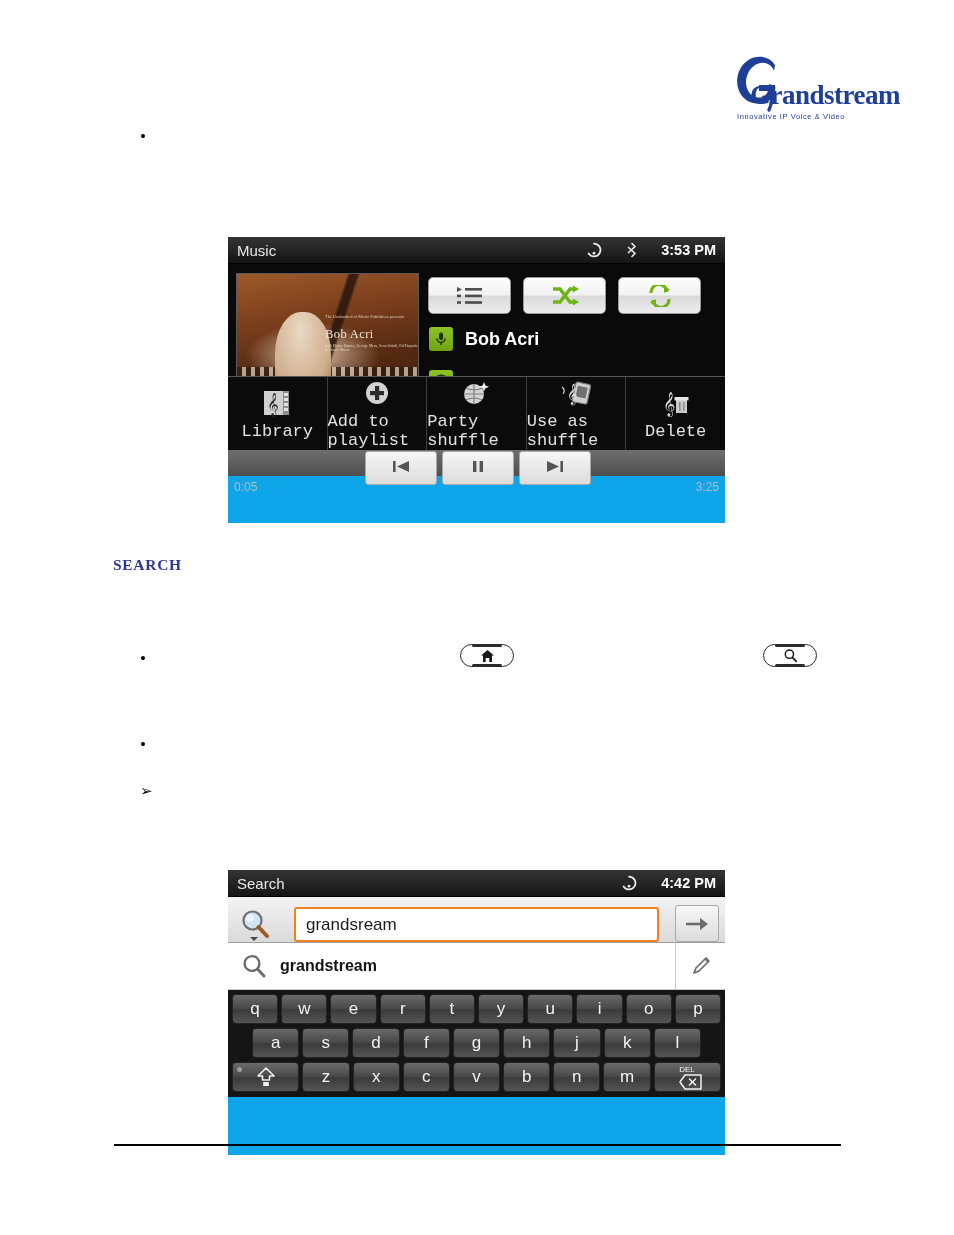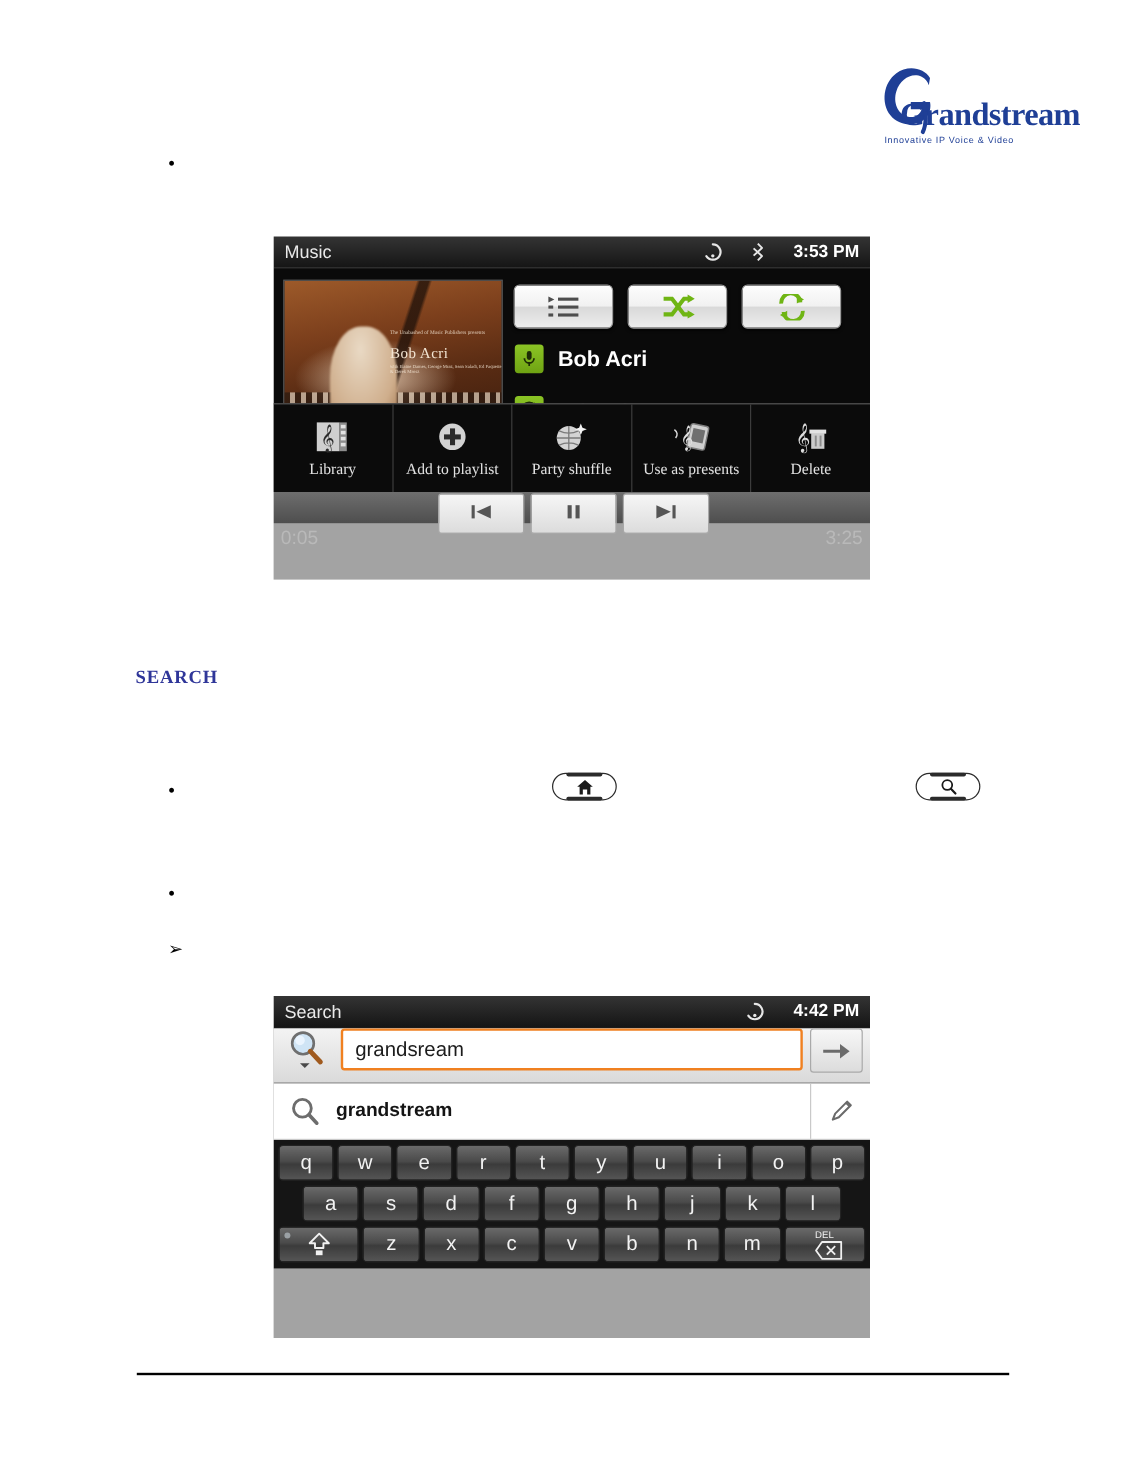--- a/index.html
+++ b/index.html
@@ -59,22 +59,23 @@
     height: 3px; background: #2b2b2b; border-radius: 2px;
   }
   .pill::after {
     content: ""; position: absolute; left: 11px; right: 11px; bottom: -1px;
     height: 3px; background: #2b2b2b; border-radius: 2px;
   }
 
   
   .shot {
     position: absolute;
-    background: #a3a3a3;
+    background: #0ea5e9;
     overflow: hidden;
+    margin-top: 40px;
   }
   .titlebar {
     height: 27px;
     background: linear-gradient(#343434, #151515);
     display: flex; align-items: center;
     padding: 0 9px;
     border-bottom: 1px solid #000;
   }
   .titlebar .tt {
     font-family: "Liberation Sans", sans-serif;
@@ -145,21 +146,21 @@
   .r1 .meta-txt { font-size: 18px; }
   .r2 .meta-txt { font-size: 14px; }
 
   
   .transport {
     position: absolute; left: 0; right: 0; top: 186px; height: 26px;
     background: linear-gradient(#6e6e6e, #4e4e4e);
   }
   .prog-times {
     position: absolute; top: 30px; font-family: "Liberation Sans", sans-serif;
-    font-size: 16px; color: #b9b9b9;
+    font-size: 12px; color: #b9b9b9;
   }
   .ctrls { position: absolute; left: 137px; top: 1px; display: flex; gap: 5px; }
   .cbtn {
     width: 72px; height: 34px; border-radius: 3px;
     background: linear-gradient(#f6f6f6, #dcdcdc);
     border: 1px solid #a8a8a8;
     display: flex; align-items: flex-start; justify-content: center; padding-top: 7px;
   }
 
   
@@ -168,30 +169,30 @@
     background: #0b0b0b; display: flex;
     border-top: 1px solid #585858;
   }
   .ctxitem {
     flex: 1; display: flex; flex-direction: column; align-items: center;
     justify-content: center; gap: 3px;
     border-right: 1px solid #3c3c3c;
   }
   .ctxitem:last-child { border-right: none; }
   .ctxlabel {
-    font-family: Liberation Serif, serif;
-    font-size: 13px; color: #e2e2e2;
+    font-family: Liberation Mono, monospace;
+    font-size: 17px; color: #e2e2e2;
   }
   .ctxicon { height: 32px; display: flex; align-items: center; }
 
   
   #search { left: 228px; top: 830px; width: 497px; height: 285px; }
   .searchbar {
     height: 46px; background: linear-gradient(#f3f3f3, #dadada);
-    display: flex; align-items: flex-start; padding: 0 6px; gap: 6px;
+    display: flex; align-items: flex-end; padding: 0 6px; gap: 16px;
     border-bottom: 1px solid #9e9e9e;
   }
   .magnify-cell { width: 44px; display: flex; align-items: center; justify-content: center; position: relative; }
   .qinput {
     flex: 1; height: 35px;
     background: #fff; border: 2px solid #f08020; border-radius: 3px;
     display: flex; align-items: center; padding: 0 10px;
     font-family: "Liberation Sans", sans-serif;
     font-size: 17px; color: #1c1c1c;
   }
@@ -421,21 +422,21 @@
         </div>
         <div class="ctxitem">
           <div class="ctxicon">
             <svg width="32" height="28" viewBox="0 0 32 28">
               <rect x="14" y="4" width="15" height="20" rx="2" fill="#cfcfcf" stroke="#7d7d7d" stroke-width="1.2" transform="rotate(12 21 14)"></rect>
               <rect x="16.5" y="7.5" width="10" height="11" fill="#6f6f6f" transform="rotate(12 21 14)"></rect>
               <text x="7" y="21" font-family="DejaVu Serif, serif" font-size="18" fill="#e0e0e0">𝄞</text>
               <path d="M2 8 Q6 11 3 15" stroke="#d8d8d8" stroke-width="1.2" fill="none"></path>
             </svg>
           </div>
-          <div class="ctxlabel">Use as presents</div>
+          <div class="ctxlabel">Use as shuffle</div>
         </div>
         <div class="ctxitem">
           <div class="ctxicon">
             <svg width="30" height="28" viewBox="0 0 30 28">
               <text x="2" y="22" font-family="DejaVu Serif, serif" font-size="21" fill="#dcdcdc">𝄞</text>
               <rect x="15" y="11" width="11" height="13" fill="#cccccc"></rect>
               <rect x="13.5" y="8" width="14" height="3.4" fill="#e3e3e3"></rect>
               <rect x="18" y="13" width="1.6" height="9" fill="#8d8d8d"></rect>
               <rect x="22" y="13" width="1.6" height="9" fill="#8d8d8d"></rect>
             </svg>

